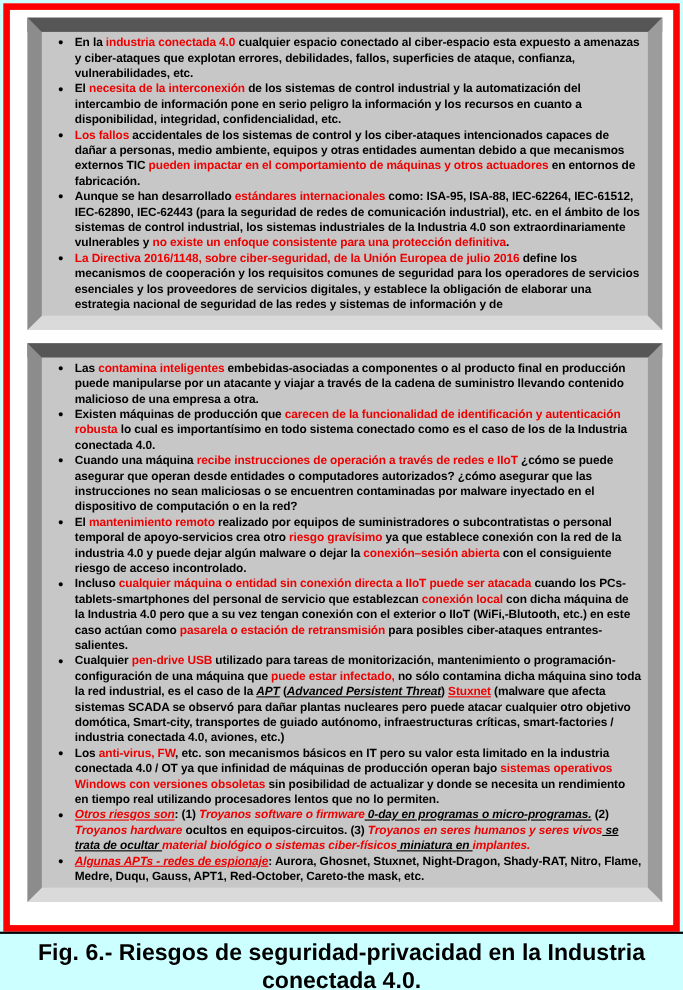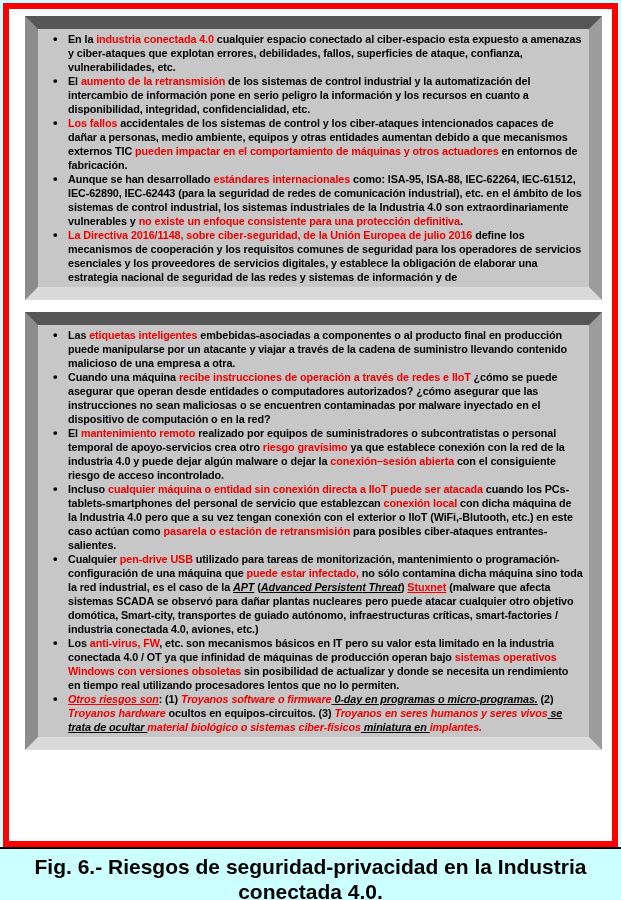--- a/index.html
+++ b/index.html
@@ -66,35 +66,37 @@
   .caption-inner{max-width:560px;margin:0 auto;}
 </style>
 </head>
 <body>
 
 <div class="page" style="--bg: #ccffff; --frame: #fe0000; --face: #c7c7c7; --bevt: #565656; --bevl: #8c8c8c; --bevr: #9c9c9c; --bevb: #dadada; --red: #ee0000; --black: #000000; --divider: #000000;">
   <div class="frame">
     <div class="box3d first">
       <ul class="bullets">
           <li><span class="run-k">En la </span><span class="run-r">industria conectada 4.0</span><span class="run-k"> cualquier espacio conectado al ciber-espacio esta expuesto a amenazas y ciber-ataques que explotan errores, debilidades, fallos, superficies de ataque, confianza, vulnerabilidades, etc.</span></li>
-          <li><span class="run-k">El </span><span class="run-r">aumento de la retransmisión</span><span class="run-k"> de los sistemas de control industrial y la automatización del intercambio de información pone en serio peligro la información y los recursos en cuanto a disponibilidad, integridad, confidencialidad, etc.</span></li>
+          <li><span class="run-k">El </span><span class="run-r">necesita de la interconexión</span><span class="run-k"> de los sistemas de control industrial y la automatización del intercambio de información pone en serio peligro la información y los recursos en cuanto a disponibilidad, integridad, confidencialidad, etc.</span></li>
           <li><span class="run-r">Los fallos</span><span class="run-k"> accidentales de los sistemas de control y los ciber-ataques intencionados capaces de dañar a personas, medio ambiente, equipos y otras entidades aumentan debido a que mecanismos externos TIC </span><span class="run-r">pueden impactar en el comportamiento de máquinas y otros actuadores</span><span class="run-k"> en entornos de fabricación.</span></li>
           <li><span class="run-k">Aunque se han desarrollado </span><span class="run-r">estándares internacionales</span><span class="run-k"> como: ISA-95, ISA-88, IEC-62264, IEC-61512, IEC-62890, IEC-62443 (para la seguridad de redes de comunicación industrial), etc. en el ámbito de los sistemas de control industrial, los sistemas industriales de la Industria 4.0 son extraordinariamente vulnerables y </span><span class="run-r">no existe un enfoque consistente para una protección definitiva</span><span class="run-k">.</span></li>
           <li><span class="run-r">La Directiva 2016/1148, sobre ciber-seguridad, de la Unión Europea de julio 2016</span><span class="run-k"> define los mecanismos de cooperación y los requisitos comunes de seguridad para los operadores de servicios esenciales y los proveedores de servicios digitales, y establece la obligación de elaborar una estrategia nacional de seguridad de las redes y sistemas de información y de</span></li>
         </ul>
     </div>
     <div class="box3d second">
       <ul class="bullets">
-          <li><span class="run-k">Las </span><span class="run-r">etiquetas inteligentes</span><span class="run-k"> embebidas-asociadas a componentes o al producto final en producción puede manipularse por un atacante y viajar a través de la cadena de suministro llevando contenido malicioso de una empresa a otra.</span></li>
+          <li><span class="run-k">Las </span><span class="run-r">contamina inteligentes</span><span class="run-k"> embebidas-asociadas a componentes o al producto final en producción puede manipularse por un atacante y viajar a través de la cadena de suministro llevando contenido malicioso de una empresa a otra.</span></li>
+          <li><span class="run-k">Existen máquinas de producción que </span><span class="run-r">carecen de la funcionalidad de identificación y autenticación robusta</span><span class="run-k"> lo cual es importantísimo en todo sistema conectado como es el caso de los de la Industria conectada 4.0.</span></li>
           <li><span class="run-k">Cuando una máquina </span><span class="run-r">recibe instrucciones de operación a través de redes e IIoT</span><span class="run-k"> ¿cómo se puede asegurar que operan desde entidades o computadores autorizados? ¿cómo asegurar que las instrucciones no sean maliciosas o se encuentren contaminadas por malware inyectado en el dispositivo de computación o en la red?</span></li>
           <li><span class="run-k">El </span><span class="run-r">mantenimiento remoto</span><span class="run-k"> realizado por equipos de suministradores o subcontratistas o personal temporal de apoyo-servicios crea otro </span><span class="run-r">riesgo gravísimo</span><span class="run-k"> ya que establece conexión con la red de la industria 4.0 y puede dejar algún malware o dejar la </span><span class="run-r">conexión–sesión abierta</span><span class="run-k"> con el consiguiente riesgo de acceso incontrolado.</span></li>
           <li><span class="run-k">Incluso </span><span class="run-r">cualquier máquina o entidad sin conexión directa a IIoT puede ser atacada</span><span class="run-k"> cuando los PCs-tablets-smartphones del personal de servicio que establezcan </span><span class="run-r">conexión local</span><span class="run-k"> con dicha máquina de la Industria 4.0 pero que a su vez tengan conexión con el exterior o IIoT (WiFi,-Blutooth, etc.) en este caso actúan como </span><span class="run-r">pasarela o estación de retransmisión</span><span class="run-k"> para posibles ciber-ataques entrantes-salientes.</span></li>
           <li><span class="run-k">Cualquier </span><span class="run-r">pen-drive USB</span><span class="run-k"> utilizado para tareas de monitorización, mantenimiento o programación-configuración de una máquina que </span><span class="run-r">puede estar infectado,</span><span class="run-k"> no sólo contamina dicha máquina sino toda la red industrial, es el caso de la </span><span class="run-ki">APT</span><span class="run-k">  (</span><span class="run-ki">Advanced Persistent Threat</span><span class="run-k">) </span><span class="run-riu">Stuxnet</span><span class="run-k">  (malware que afecta sistemas SCADA se observó para dañar plantas nucleares pero puede atacar cualquier otro objetivo domótica, Smart-city, transportes de guiado autónomo, infraestructuras críticas, smart-factories / industria conectada 4.0, aviones, etc.)</span></li>
           <li><span class="run-k">Los </span><span class="run-r">anti-virus, FW</span><span class="run-k">, etc. son mecanismos básicos en IT pero su valor esta limitado en la industria conectada 4.0 / OT ya que infinidad de máquinas de producción  operan  bajo </span><span class="run-r">sistemas operativos Windows con versiones obsoletas</span><span class="run-k"> sin posibilidad de actualizar y donde se necesita un rendimiento en tiempo real utilizando procesadores lentos que no lo permiten.</span></li>
           <li><span class="run-ru">Otros riesgos son</span><span class="run-k">: (1) </span><span class="run-ri">Troyanos software o firmware</span><span class="run-ki"> 0-day en programas o micro-programas.</span><span class="run-k"> (2) </span><span class="run-ri">Troyanos hardware</span><span class="run-k"> ocultos en equipos-circuitos. (3) </span><span class="run-ri">Troyanos en seres humanos y seres vivos</span><span class="run-ki"> se trata de ocultar </span><span class="run-ri">material biológico o sistemas ciber-físicos</span><span class="run-ki"> miniatura en </span><span class="run-ri">implantes.</span></li>
+          <li><span class="run-ru">Algunas APTs - redes de espionaje</span><span class="run-k">: Aurora, Ghosnet, Stuxnet, Night-Dragon, Shady-RAT, Nitro, Flame, Medre, Duqu, Gauss, APT1, Red-October, Careto-the mask, etc.</span></li>
         </ul>
     </div>
   </div>
   <div class="divider"></div>
   <div class="caption">
     <div class="caption-inner">Fig. 6.- Riesgos de seguridad-privacidad en la Industria conectada 4.0.</div>
   </div>
 </div>
 
 </body></html>

